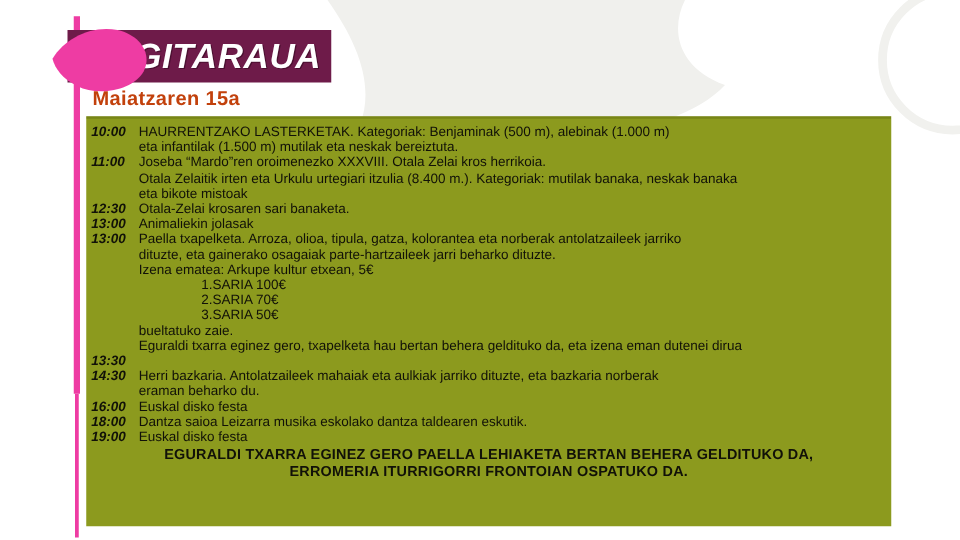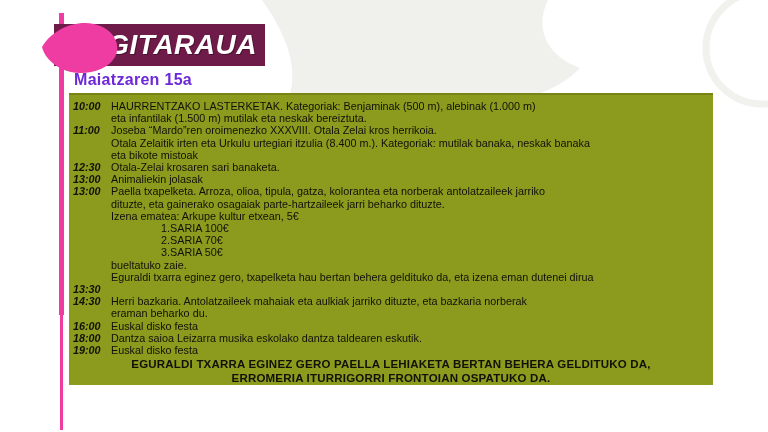--- a/index.html
+++ b/index.html
@@ -32,26 +32,26 @@
     color:#ffffff;
     font-weight:bold;font-style:italic;
     font-size:28px;letter-spacing:0.5px;
     text-shadow:1px 1px 0 #4a1030;
     white-space:nowrap;
   }
   .leaf{position:absolute;left:40px;top:17px;z-index:3;}
   
   .date-heading{
     position:absolute;left:74px;top:71px;z-index:2;
-    font-size:16px;font-weight:bold;color:#6d28d9;
+    font-size:16px;font-weight:bold;color:#c2410c;
     letter-spacing:0.3px;white-space:nowrap;
   }
   
   .green-box{
-    position:absolute;left:69px;top:93px;width:644px;height:292px;
+    position:absolute;left:69px;top:93px;width:644px;height:328px;
     background:#8C9A1E;z-index:2;
     box-shadow:inset 0 2px 0 rgba(60,70,0,0.25);
     padding-top:7px;box-sizing:border-box;
     color:#111108;
     font-size:10.8px;line-height:12.2px;
   }
   .row{display:flex;}
   .time{
     flex:0 0 42px;width:42px;padding-left:4px;box-sizing:border-box;
     font-weight:bold;font-style:italic;white-space:nowrap;

